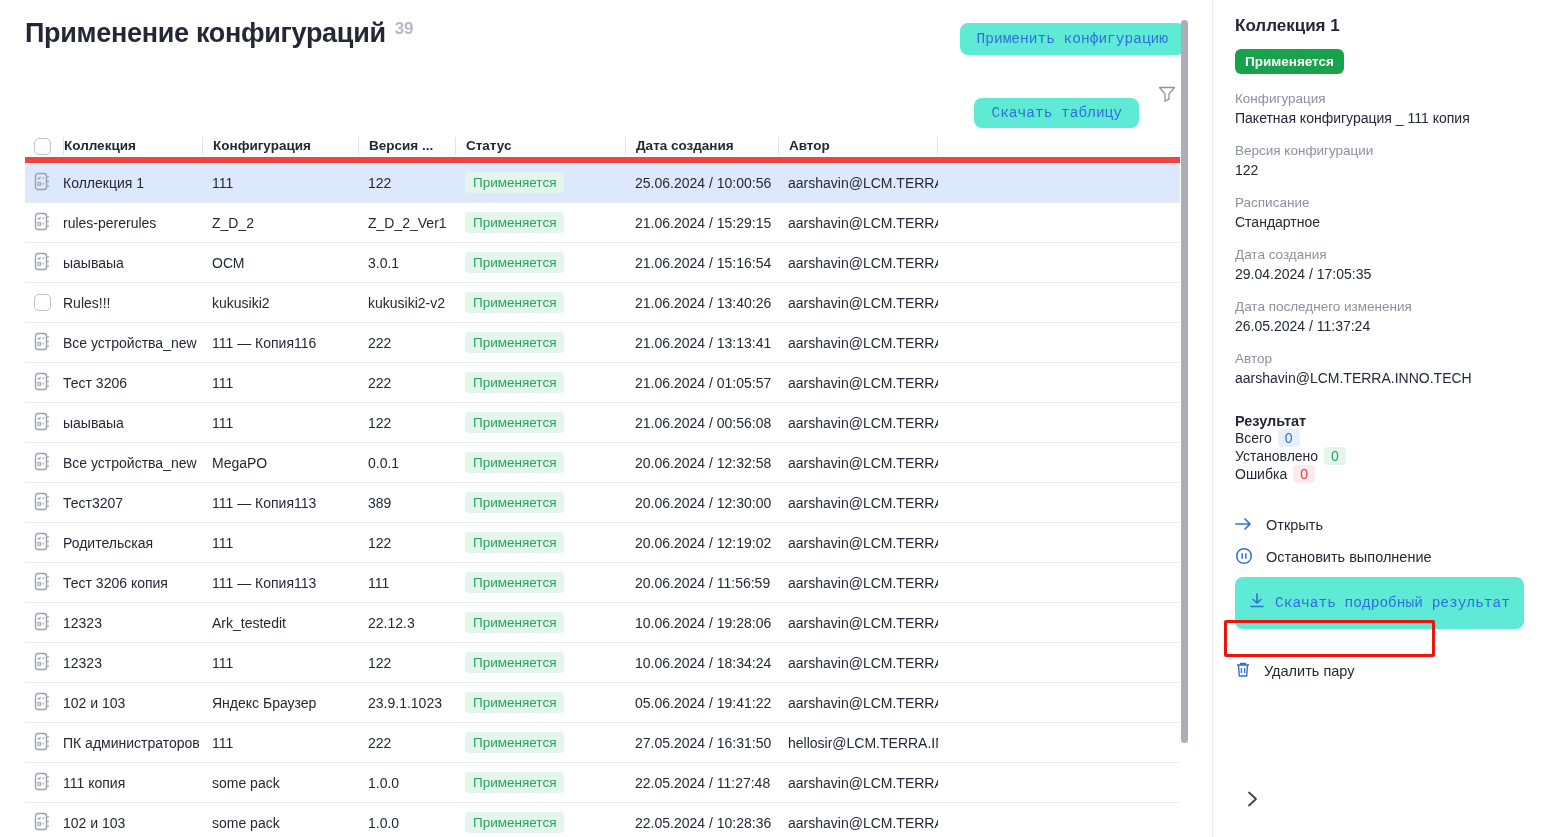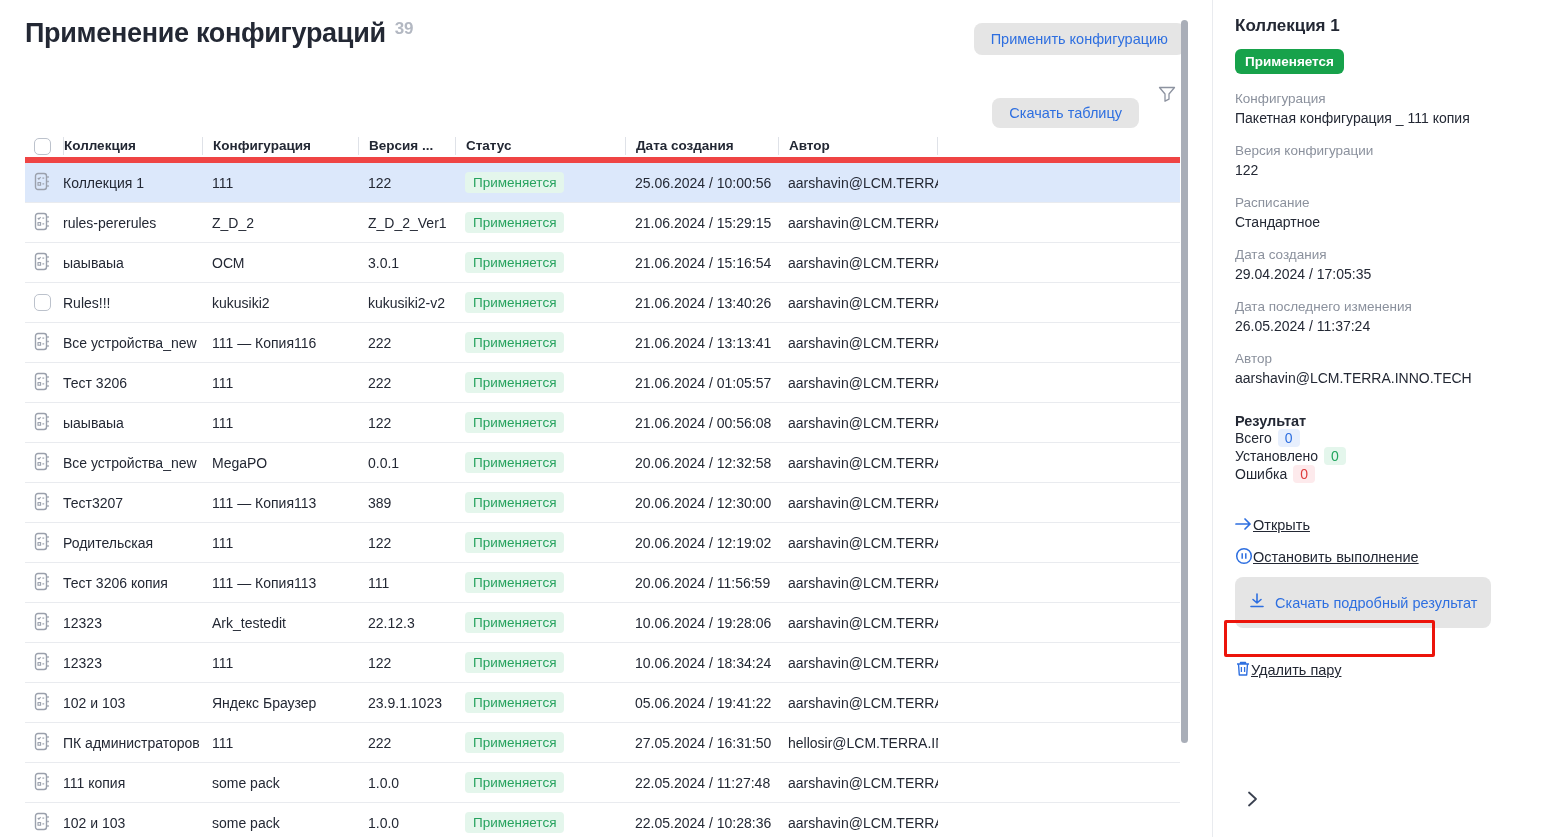--- a/index.html
+++ b/index.html
@@ -6,22 +6,22 @@
   html,body { width:1560px; height:837px; overflow:hidden; background:#fff;
               font-family:"Liberation Sans", sans-serif; color:#232834; }
   body { position:relative; }
 
   
   .main { position:absolute; left:0; top:0; width:1212px; height:837px; }
 
   .page-title { position:absolute; left:25px; top:18px; font-size:27px; font-weight:700; letter-spacing:-0.3px; }
   .page-title .count { color:#b3b8c2; font-size:17px; font-weight:700; margin-left:9px; vertical-align:top; position:relative; top:1px; }
 
-  .btn-pill { display:inline-flex; align-items:center; gap:10px; background:#e5e5e5; color:#2e6fe0;
-              border:none; border-radius:8px; font-size:14.5px; font-family:Liberation Sans, sans-serif; cursor:pointer; }
+  .btn-pill { display:inline-flex; align-items:center; gap:10px; background:#5eead4; color:#2e6fe0;
+              border:none; border-radius:8px; font-size:14.5px; font-family:Liberation Mono, monospace; cursor:pointer; }
   .btn-apply   { position:absolute; top:23px;  right:27px; padding:8px 17px; }
   .btn-dltable { position:absolute; top:98px;  right:73px; padding:7px 17px; }
   .filter-btn  { position:absolute; top:86px;  right:36px; background:none; border:none; cursor:pointer; }
 
   
   .table { position:absolute; left:25px; top:135px; width:1155px; }
   .thead { display:flex; align-items:center; height:28px; font-size:13.5px; font-weight:700; border-bottom:6px solid #ef4444; }
   .thead .cell { border-left:1px solid #dfe2e8; height:18px; line-height:18px; }
   .thead .c-lead { border-left:none; }
   .thead .c-author { border-right:1px solid #dfe2e8; }
@@ -58,21 +58,21 @@
 
   .result-heading { margin-top:27px; font-size:14.5px; font-weight:700; }
   .result-item { font-size:14px; }
   .count-badge { display:inline-block; margin-left:6px; padding:1px 7px; border-radius:4px; font-size:14px; }
   .badge-blue   { color:#2e6fe0; background:#e7effd; }
   .badge-green  { color:#21a45d; background:#e4f6ec; }
   .badge-yellow { color:#d79c12; background:#fdf3d4; }
   .badge-red    { color:#de3b3b; background:#fdeaec; }
 
   .actions { margin-top:26px; }
-  .action-row { display:flex; align-items:center; gap:0; height:32px; font-size:14.5px; cursor:pointer;text-decoration:underline; }
+  .action-row { display:flex; align-items:center; gap:13px; height:32px; font-size:14.5px; cursor:pointer; }
   .action-download { margin-top:4px; padding:16px 14px; font-size:14.5px;text-align:center; }
   .action-delete { margin-top:26px; }
 
   .panel-collapse { position:absolute; left:32px; top:790px; background:none; border:none; cursor:pointer; }
 
   
   .red-box { position:absolute; left:1224px; top:620px; width:211px; height:37px;
              border:3px solid #ec140b; border-radius:2px; z-index:5; pointer-events:none; }
 </style>
 </head>

